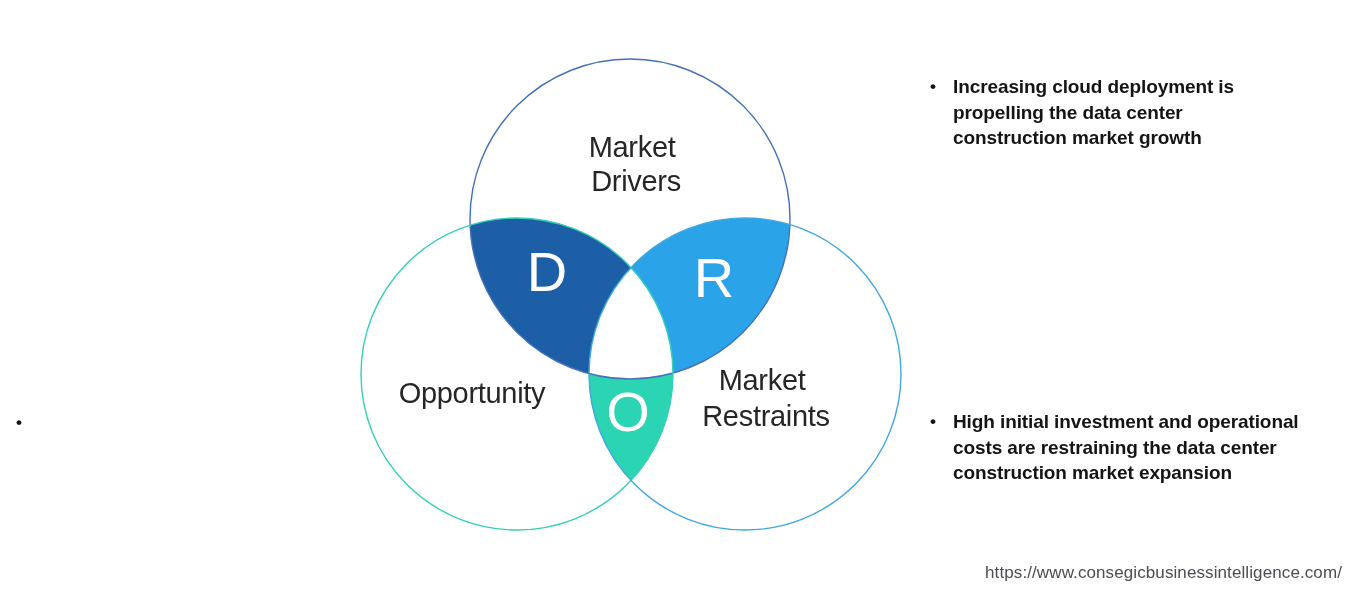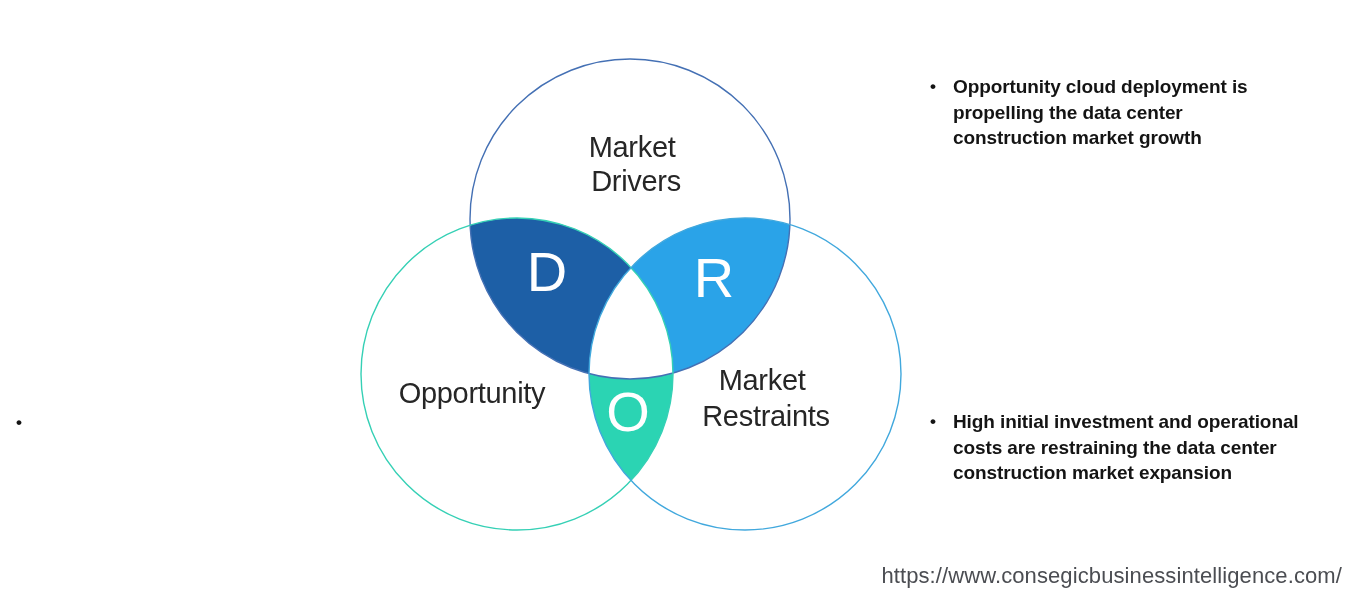--- a/index.html
+++ b/index.html
@@ -45,21 +45,21 @@
     font-weight: 700;
     letter-spacing: -0.1px;
   }
   .bullet-left   { left: 16px;  top: 410px; width: 360px; }
   .bullet-top    { left: 930px; top: 74px;  width: 350px; }
   .bullet-bottom { left: 930px; top: 409px; width: 420px; }
   .source-url {
     position: absolute;
     right: 14px;
     top: 563px;
-    font-size: 22px;
+    font-size: 17px;
     font-weight: 400;
     color: #4b4d52;
     letter-spacing: 0.1px;
   }
 </style>
 </head>
 <body>
 
 <div class="canvas">
 
@@ -101,21 +101,21 @@
       <tspan x="766" y="426">Restraints</tspan>
     </text>
 
     <text class="vletter" text-anchor="middle" x="547" y="291">D</text>
     <text class="vletter" text-anchor="middle" x="714" y="297">R</text>
     <text class="vletter" text-anchor="middle" x="628" y="431">O</text>
   </svg>
 
   <div class="bullet bullet-top">
     <span class="marker">•</span>
-    <div class="btext">Opportunity cloud deployment is
+    <div class="btext">Increasing cloud deployment is
 propelling the data center
 construction market growth</div>
   </div>
 
   <div class="bullet bullet-left">
     <span class="marker">•</span>
   </div>
 
   <div class="bullet bullet-bottom">
     <span class="marker">•</span>

